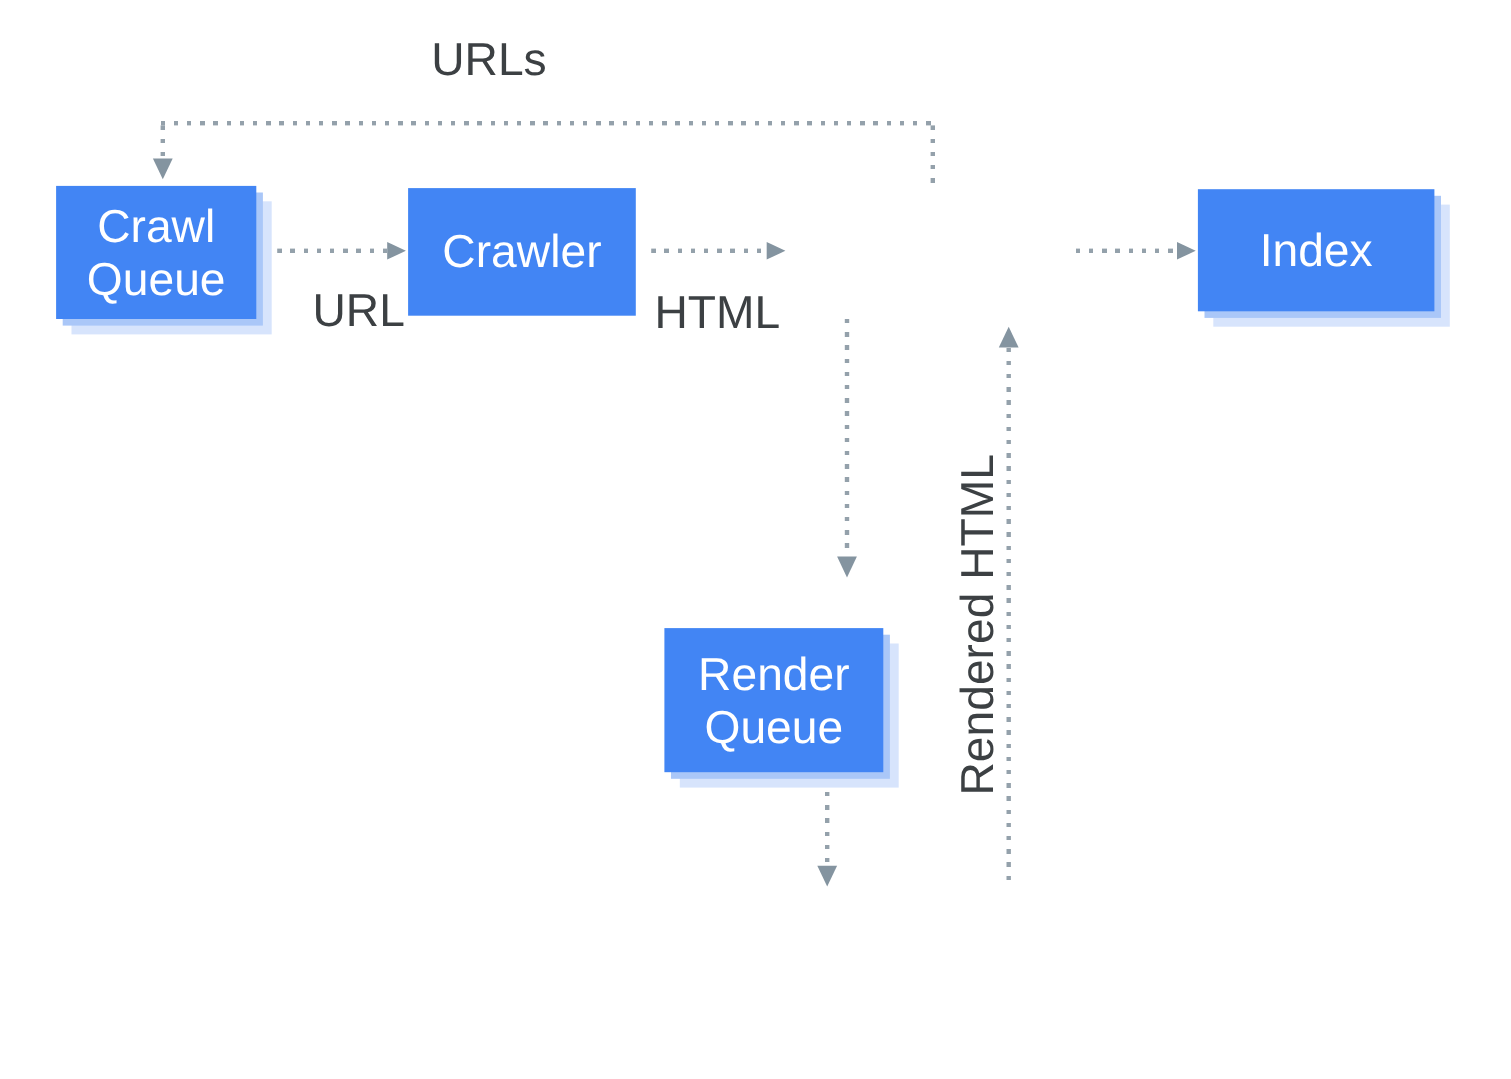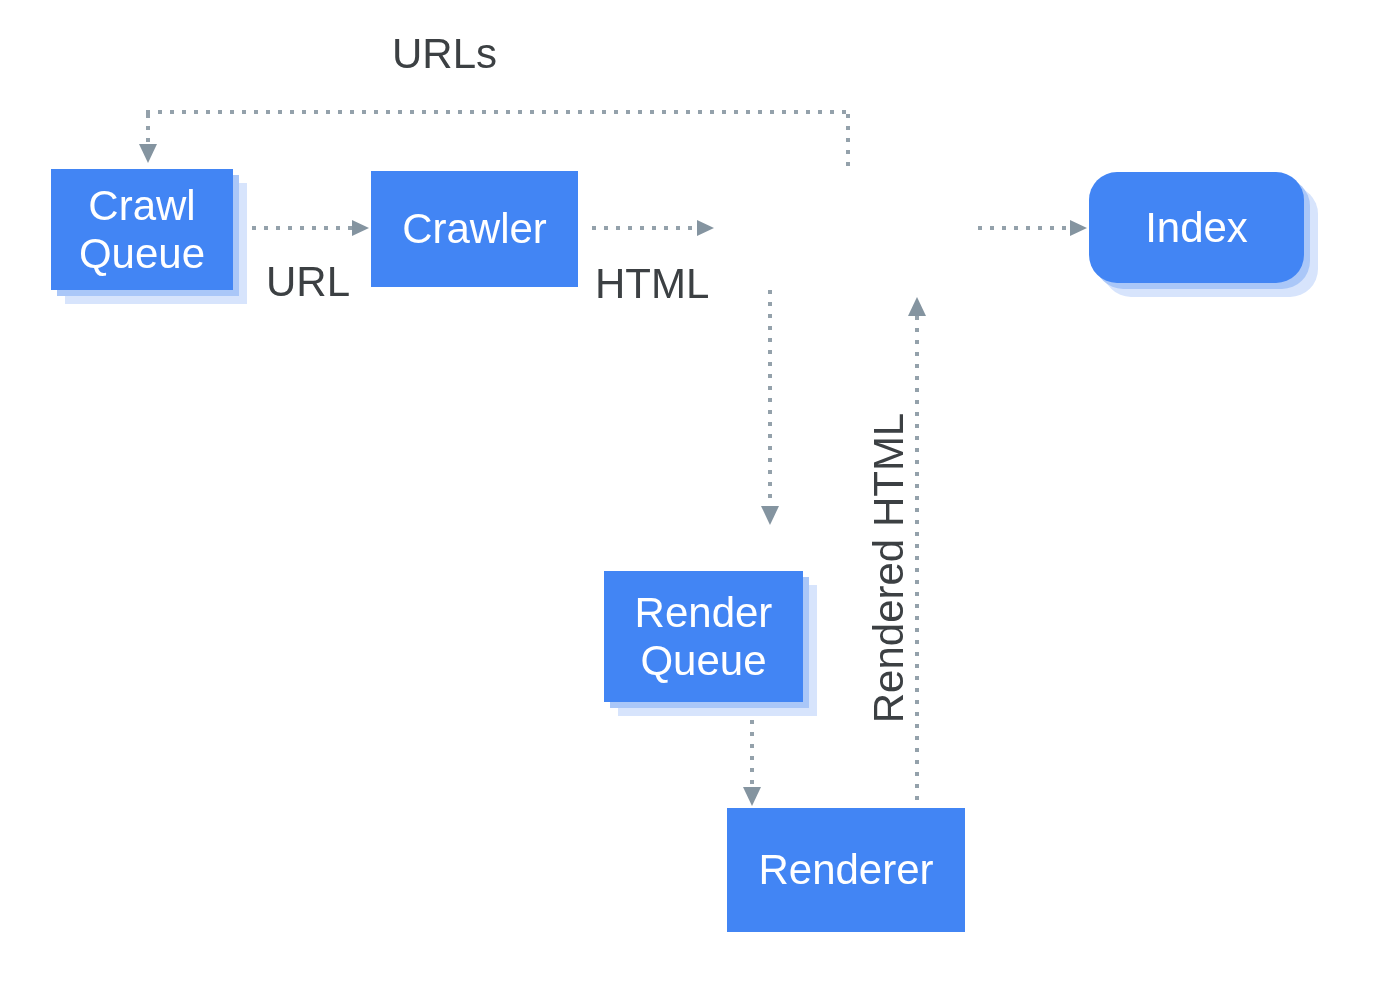--- a/index.html
+++ b/index.html
@@ -34,21 +34,21 @@
     line-height: 1.14;
     padding: 0 8px;
     box-sizing: border-box;
   }
   .node.stacked {
     box-shadow: 6px 6px 0 var(--stack-layer-mid), 14px 14px 0 var(--stack-layer-light);
   }
   #node-crawl-queue  { left: 51px;  top: 169px; width: 182px; height: 121px; }
   #node-crawler      { left: 371px; top: 171px; width: 207px; height: 116px; }
   #node-processing   { left: 720px; top: 171px; width: 257px; height: 114px; }
-  #node-index        { left: 1089px;top: 172px; width: 215px; height: 111px; border-radius: 28px; }
+  #node-index        { left: 1089px;top: 172px; width: 215px; height: 111px; }
   #node-render-queue { left: 604px; top: 527px; width: 199px; height: 131px; margin-top: 44px; }
   #node-renderer     { left: 727px; top: 808px; width: 238px; height: 124px; }
 
   .dots-h {
     position: absolute;
     height: 4px;
     background-image: repeating-linear-gradient(90deg, var(--connector-dot) 0 4px, transparent 4px 12px);
   }
   .dots-v {
     position: absolute;
@@ -91,21 +91,21 @@
   #arr-renderer-proc { left: 908px; top: 297px; }
 
   .edge-label {
     position: absolute;
     color: var(--label-text);
     font-size: 42px;
     font-weight: 500;
     white-space: nowrap;
   }
   #label-urls { left: 392px; top: 30px; }
-  #label-url  { left: 266px; top: 258px; }
+  #label-url  { left: 284px; top: 258px; }
   #label-html { left: 595px; top: 260px; }
   #label-rendered-html {
     left: 719px; top: 543px;
     width: 340px; height: 50px;
     display: flex; align-items: center; justify-content: center;
     transform: rotate(-90deg);
     transform-origin: center center;
   }
 </style>
 </head>
@@ -145,17 +145,14 @@
   </div>
   <div class="node" id="node-crawler">
     <span>Crawler</span>
   </div>
   <div class="node stacked" id="node-index">
     <span>Index</span>
   </div>
   <div class="node stacked" id="node-render-queue">
     <span>Render Queue</span>
   </div>
-  <div class="node" id="node-renderer">
-    <span>Renderer</span>
-  </div>
 
 </div>
 
 </body></html>

